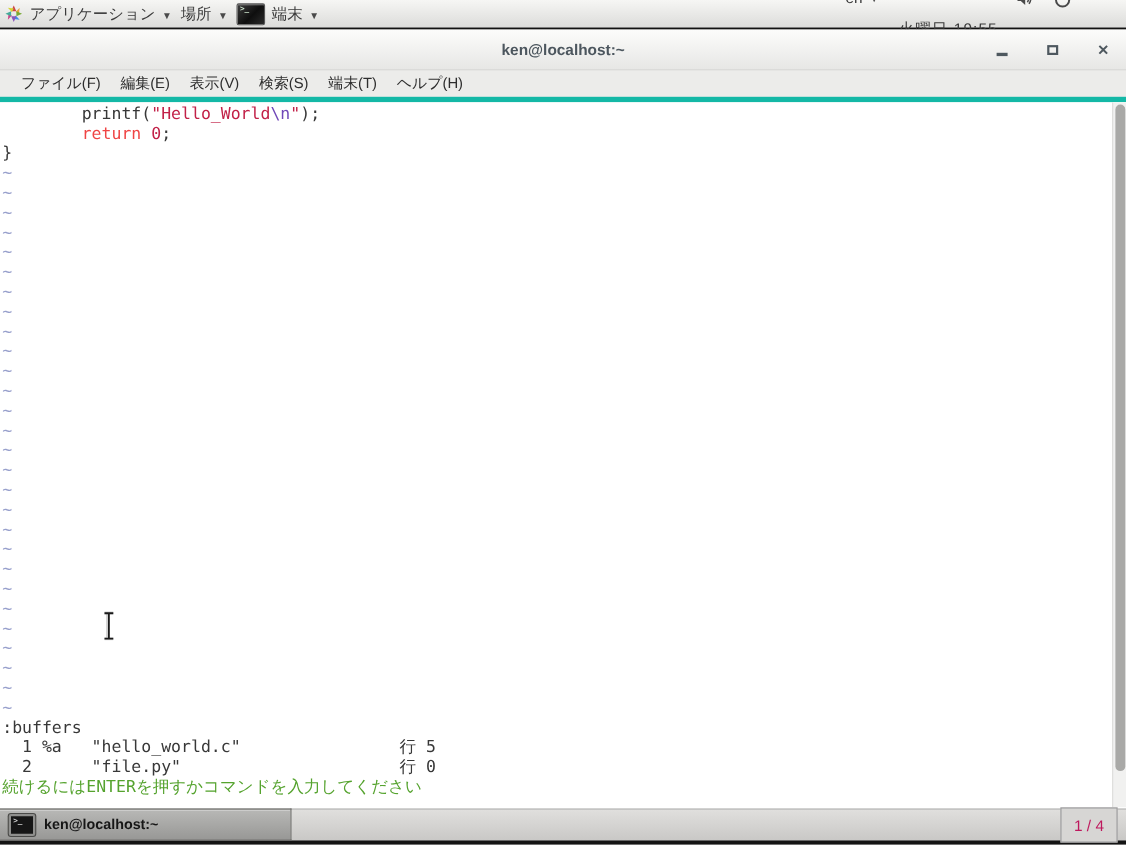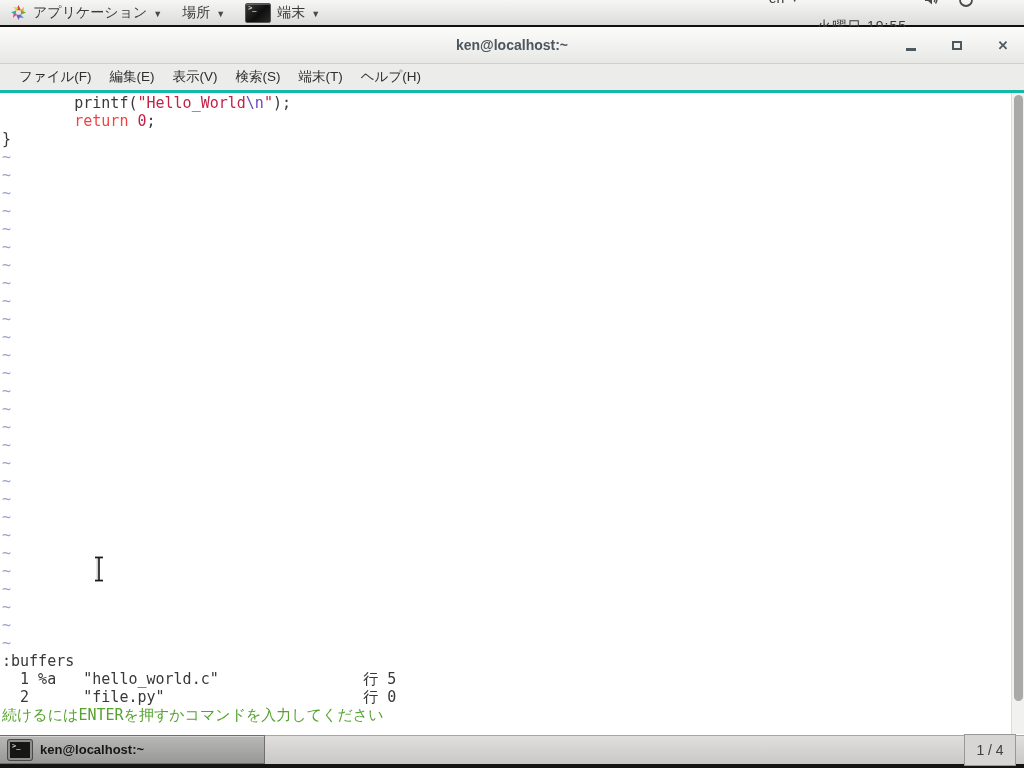--- a/index.html
+++ b/index.html
@@ -7,21 +7,21 @@
   body { font-family:"Liberation Sans", sans-serif; background:#ffffff; position:relative; }
 
   
   .top-panel {
     position:absolute; left:0; top:0; width:1024px; height:27px;
     background:linear-gradient(#f6f6f4, #dcdcda);
     border-bottom:2px solid #111;
     display:flex; align-items:center; font-size:14px; color:#3a3a3a;
   }
   .panel-left { display:flex; align-items:center; height:100%; }
-  .panel-item { display:flex; align-items:center; gap:6px; padding:0 10px; height:100%; cursor:default; }
+  .panel-item { display:flex; align-items:center; gap:6px; padding:0 4px; height:100%; cursor:default; }
   .caret { font-size:9px; color:#4a4a4a; transform:translateY(1px); }
   .pinwheel { width:17px; height:17px; }
   .term-mini-icon {
     width:26px; height:20px; border-radius:2px;
     background:linear-gradient(135deg,#3c3c3c,#0e0e0e 55%,#2a2a2a);
     border:1px solid #555; position:relative;
     box-shadow:inset 0 1px 0 rgba(255,255,255,.25);
   }
   .term-mini-icon::before {
     content:">_"; position:absolute; left:2px; top:0px;
@@ -39,21 +39,21 @@
     display:flex; align-items:center; justify-content:center;
   }
   .window-title { font-weight:bold; font-size:14px; color:#4c565e; }
   .win-controls { position:absolute; right:10px; top:0; height:100%; display:flex; align-items:center; gap:24px; }
   .win-btn { width:22px; height:22px; display:flex; align-items:center; justify-content:center; color:#4e585f; cursor:default; }
   .glyph-min { width:10px; height:3px; background:#4e585f; margin-top:8px; }
   .glyph-max { width:10px; height:9px; border:2px solid #4e585f; }
   .glyph-close { font-size:13px; font-weight:bold; }
 
   .menubar {
-    height:29px; background:#ececea; border-bottom:3px solid #14b8a6;
+    height:29px; background:#ececea; border-bottom:5px solid #14b8a6;
     display:flex; align-items:center; padding-left:10px; font-size:13.5px; color:#2e2e2e;
   }
   .menu-item { padding:4px 9px; cursor:default; }
 
   .term-area { position:relative; height:641px; background:#ffffff; overflow:hidden; }
   .term-text {
     font:15px/18px "DejaVu Sans Mono", monospace; color:#383838;
     white-space:pre; padding:1px 0 0 2px;
   }
   .term-line { height:18px; }
@@ -96,21 +96,21 @@
   }
   .task-term-icon::before {
     content:">_"; position:absolute; left:2px; top:0px;
     font:bold 7px "DejaVu Sans Mono", monospace; color:#d8d8d8;
   }
   .task-label { font-weight:bold; font-size:13px; color:#161616; }
   .workspace-switcher {
     margin-left:auto; margin-right:8px; width:52px; height:32px;
     background:#d7d6d4; border:1px solid #98989a;
     display:flex; align-items:center; justify-content:center;
-    font-size:14px; color:#404040; cursor:default;text-align:right;
+    font-size:14px; color:#be185d; cursor:default;text-align:right;
   }
 </style>
 </head>
 <body>
 
 <div class="top-panel">
   <div class="panel-left">
     <div class="panel-item">
       <svg class="pinwheel" viewBox="0 0 18 18">
         <g transform="translate(9,9)">

